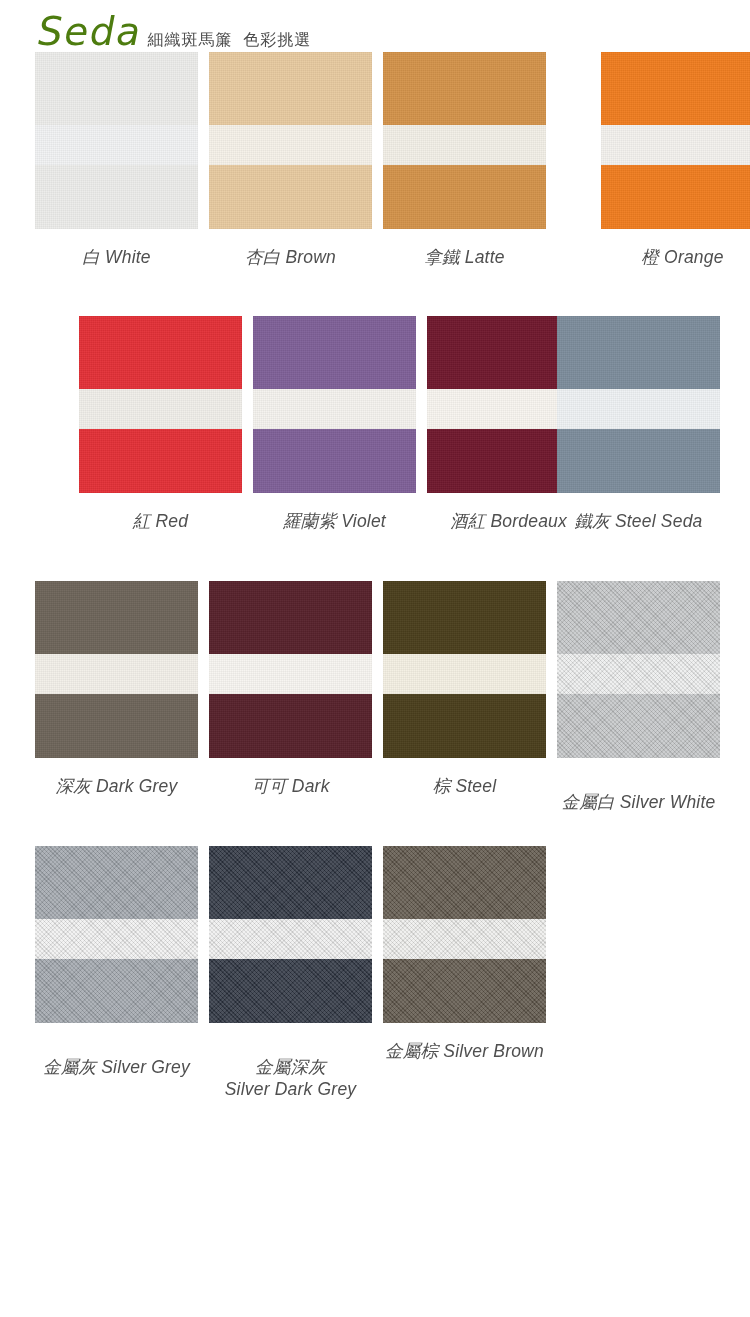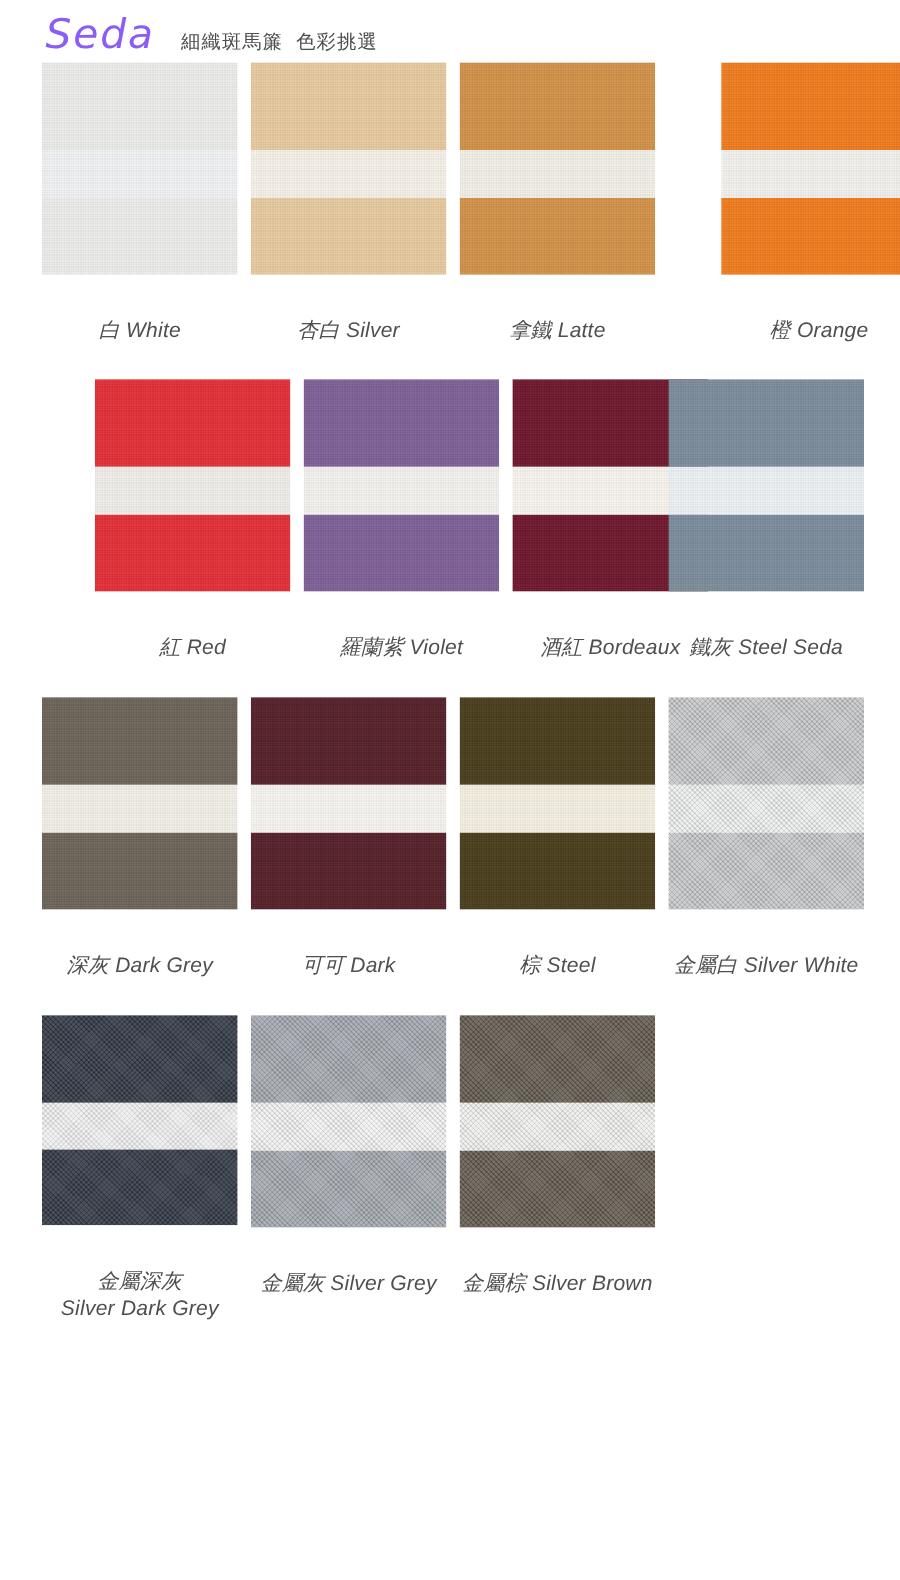--- a/index.html
+++ b/index.html
@@ -22,27 +22,27 @@
     display: flex;
     align-items: baseline;
     padding: 12px 0 0 38px;
     height: 52px;
     box-sizing: border-box;
   }
   .brand {
     font-family: "DejaVu Sans", sans-serif;
     font-style: italic;
     font-weight: 300;
-    font-size: 34px;
+    font-size: 39px;
     letter-spacing: 1.5px;
-    color: #8b5cf6;
+    color: #4d7c0f;
     line-height: 1;
   }
   .header-subtitle {
-    margin-left: 22px;
+    margin-left: 6px;
     font-size: 16px;
     color: #4d4d4d;
     letter-spacing: 1px;
     line-height: 1;
     white-space: pre;
   }
 
   
   .swatch-grid {
     position: relative;
@@ -58,21 +58,21 @@
     width: 163px;
     padding-bottom: 10px;
     display: flex;
     flex-direction: column;
     align-items: center;
   }
   
   .swatch-cell.row-1 { height: 249px; }
   .swatch-cell.row-2 { height: 254px; padding-left: 44px; }
   .swatch-cell.row-3 { height: 255px; }
-  .swatch-cell.row-4 { height: 255px; }
+  .swatch-cell.row-4 { height: 255px; gap: 16px; }
   .swatch-cell.row-5 { height: 250px; }
 
   .swatch {
     width: 163px;
     height: 177px;
     position: relative;
     overflow: hidden;
     display: block;
   }
   .swatch .band {
@@ -96,21 +96,21 @@
     opacity: 0.85;
   }
   .swatch.woven .texture {
     background-image:
       repeating-linear-gradient(45deg, rgba(0,0,0,0.10) 0 1px, rgba(255,255,255,0.09) 1px 3px),
       repeating-linear-gradient(-45deg, rgba(0,0,0,0.08) 0 1px, rgba(255,255,255,0.07) 1px 3px);
     opacity: 1;
   }
 
   .swatch-label {
-    margin-top: 35px;
+    margin-top: 17px;
     font-size: 17.5px;
     font-style: italic;
     color: #4f4f4f;
     text-align: center;
     line-height: 1.28;
     letter-spacing: 0.2px;
     white-space: pre-line;
   }
 </style>
 </head>
@@ -131,21 +131,21 @@
       </div>
       <div class="swatch-label">白 White</div>
     </div>
     <div class="swatch-cell row-1">
       <div class="swatch">
         <div class="band top" style="background: rgb(231, 202, 160);"></div>
         <div class="band middle" style="background: rgb(245, 241, 232);"></div>
         <div class="band bottom" style="background: rgb(231, 202, 160);"></div>
         <div class="texture"></div>
       </div>
-      <div class="swatch-label">杏白 Silver</div>
+      <div class="swatch-label">杏白 Brown</div>
     </div>
     <div class="swatch-cell row-1">
       <div class="swatch">
         <div class="band top" style="background: rgb(211, 147, 75);"></div>
         <div class="band middle" style="background: rgb(242, 239, 230);"></div>
         <div class="band bottom" style="background: rgb(211, 147, 75);"></div>
         <div class="texture"></div>
       </div>
       <div class="swatch-label">拿鐵 Latte</div>
     </div>
@@ -225,37 +225,37 @@
       <div class="swatch woven">
         <div class="band top" style="background: rgb(195, 197, 199);"></div>
         <div class="band middle" style="background: rgb(236, 237, 237);"></div>
         <div class="band bottom" style="background: rgb(195, 197, 199);"></div>
         <div class="texture"></div>
       </div>
       <div class="swatch-label">金屬白 Silver White</div>
     </div>
     <div class="swatch-cell row-4">
       <div class="swatch woven">
+        <div class="band top" style="background: rgb(160, 166, 172);"></div>
+        <div class="band middle" style="background: rgb(240, 240, 240);"></div>
+        <div class="band bottom" style="background: rgb(160, 166, 172);"></div>
+        <div class="texture"></div>
+      </div>
+      <div class="swatch-label">金屬灰 Silver Grey</div>
+    </div>
+    <div class="swatch-cell row-4">
+      <div class="swatch woven">
         <div class="band top" style="background: rgb(44, 51, 64);"></div>
         <div class="band middle" style="background: rgb(239, 239, 239);"></div>
         <div class="band bottom" style="background: rgb(44, 51, 64);"></div>
         <div class="texture"></div>
       </div>
       <div class="swatch-label">金屬深灰
 Silver Dark Grey</div>
     </div>
-    <div class="swatch-cell row-4">
-      <div class="swatch woven">
-        <div class="band top" style="background: rgb(160, 166, 172);"></div>
-        <div class="band middle" style="background: rgb(240, 240, 240);"></div>
-        <div class="band bottom" style="background: rgb(160, 166, 172);"></div>
-        <div class="texture"></div>
-      </div>
-      <div class="swatch-label">金屬灰 Silver Grey</div>
-    </div>
     <div class="swatch-cell row-5">
       <div class="swatch woven">
         <div class="band top" style="background: rgb(95, 86, 74);"></div>
         <div class="band middle" style="background: rgb(238, 238, 236);"></div>
         <div class="band bottom" style="background: rgb(95, 86, 74);"></div>
         <div class="texture"></div>
       </div>
       <div class="swatch-label">金屬棕 Silver Brown</div>
     </div>
   </main>

